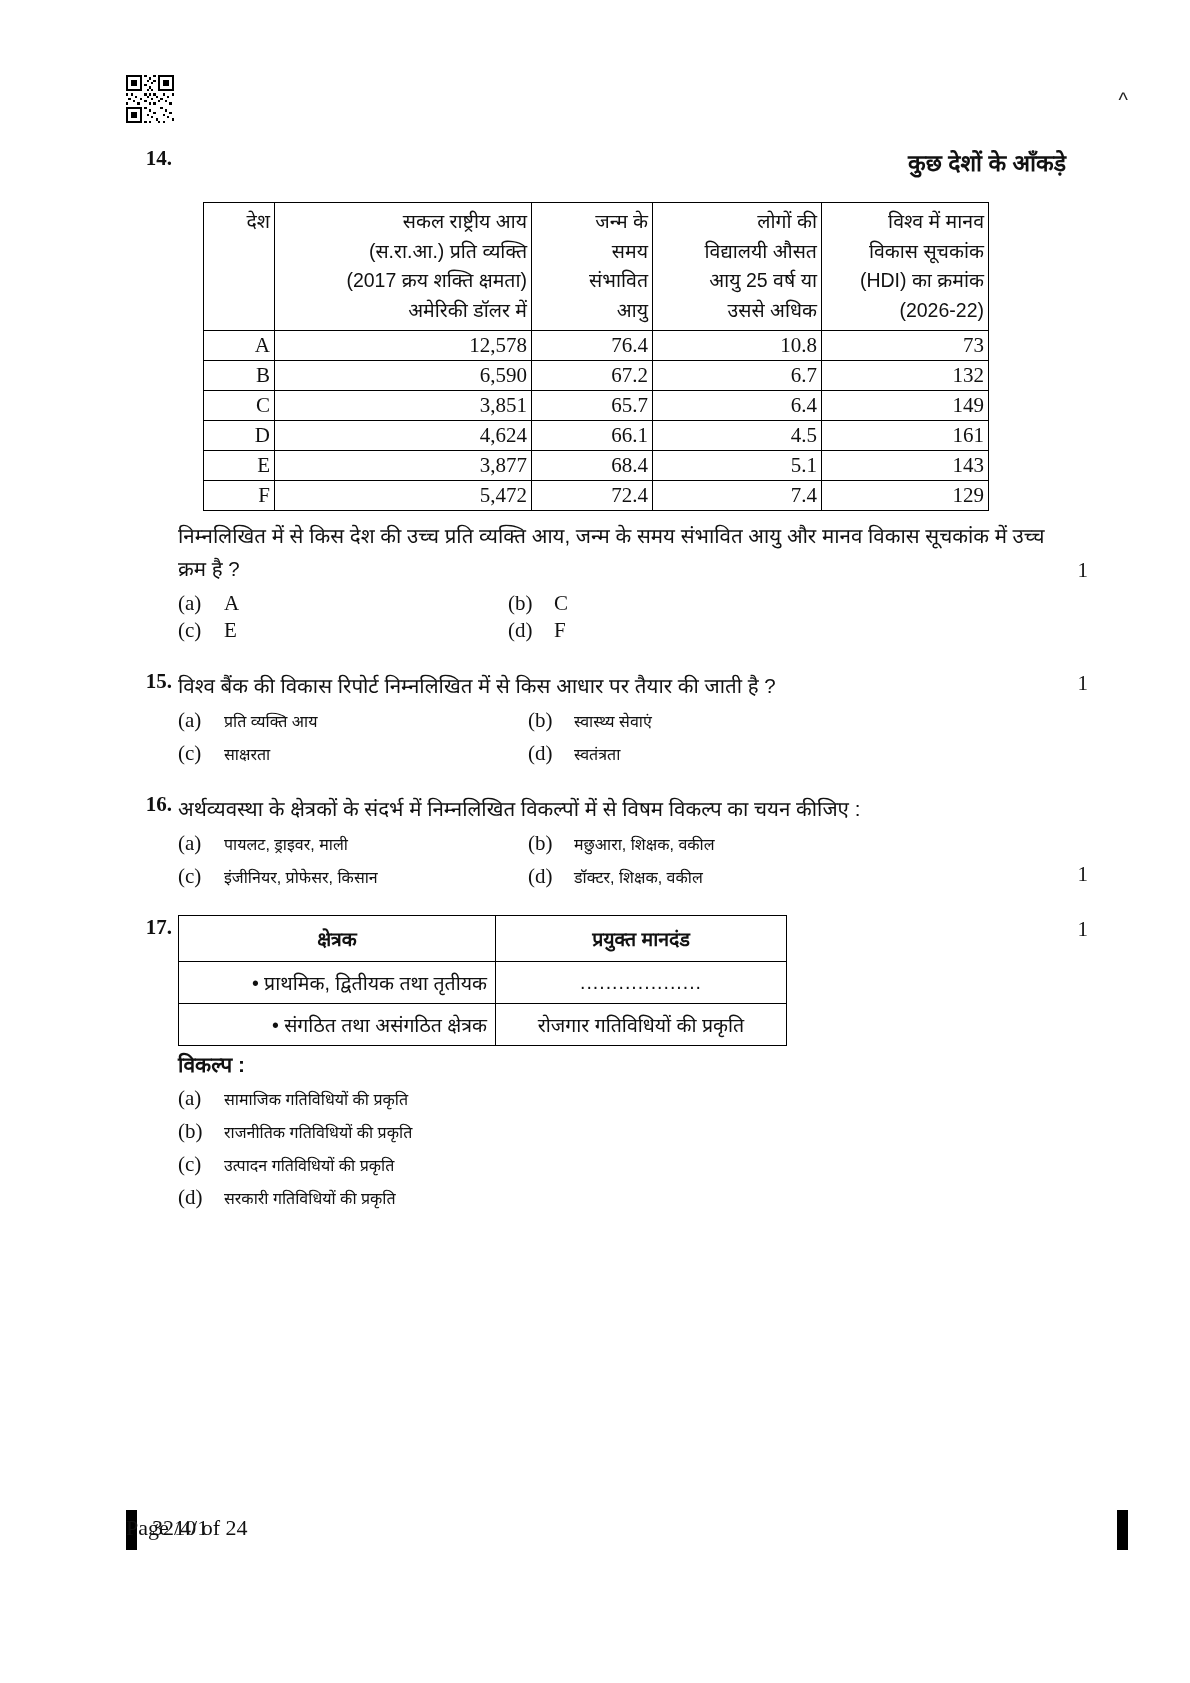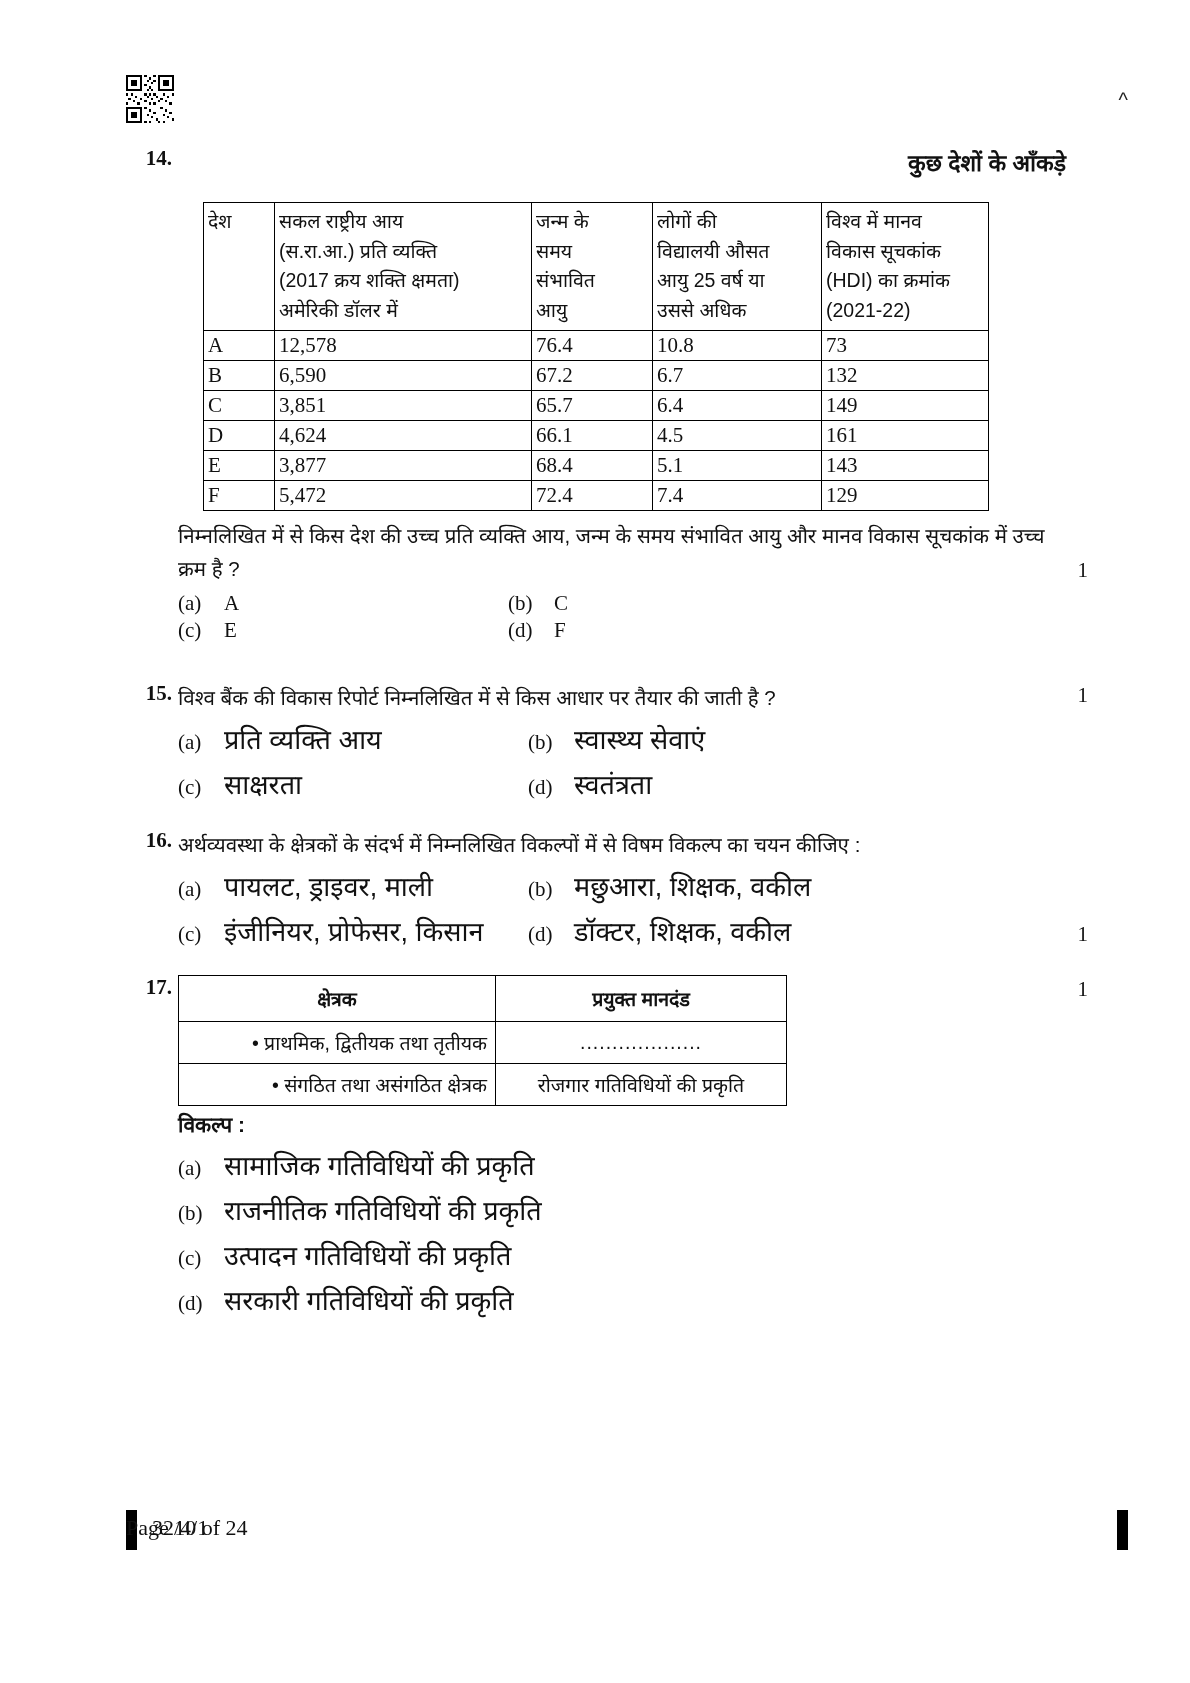--- a/index.html
+++ b/index.html
@@ -97,21 +97,21 @@
   }
   .opt-a { width: 330px; }
   .opt-wide { width: 350px; }
   .opt-lbl {
     font-size: 21px;
     font-family: "Liberation Serif", serif;
     width: 46px;
     flex: 0 0 46px;
   }
   .opt-txt {
-    font-size: 27px;
+    font-size: 16px;
   }
   .opt-txt.latin {
     font-family: "Liberation Serif", serif;
     font-size: 21px;
   }
   .opt-txt.dev {
     font-family: "Liberation Sans", "DejaVu Sans", sans-serif;
   }
   .opts-stacked .opt-row { margin-bottom: 8px; }
 
@@ -124,21 +124,21 @@
     margin: 10px 0 24px 0;
   }
   table.data {
     border-collapse: collapse;
     margin: 0 auto;
     width: 740px;
     table-layout: fixed;
   }
   table.data th, table.data td {
     border: 1.6px solid #000;
-    text-align: left;
+    text-align: right;
     vertical-align: top;
     padding: 4px 4px;
   }
   table.data th {
     font-weight: normal;
     font-family: "Liberation Sans", "DejaVu Sans", sans-serif;
     font-size: 19.5px;
     line-height: 1.52;
   }
   table.data td {
@@ -326,21 +326,21 @@
             <th class="c-school">
               <div>लोगों की</div>
               <div>विद्यालयी औसत</div>
               <div>आयु 25 वर्ष या</div>
               <div>उससे अधिक</div>
             </th>
             <th class="c-hdi">
               <div>विश्व में मानव</div>
               <div>विकास सूचकांक</div>
               <div>(HDI) का क्रमांक</div>
-              <div>(2021-22)</div>
+              <div>(2026-22)</div>
             </th>
           </tr>
         </thead>
         <tbody>
           <tr>
             <td>A</td>
             <td>12,578</td>
             <td>76.4</td>
             <td>10.8</td>
             <td>73</td>
@@ -405,21 +405,21 @@
             <span class="opt-txt latin">E</span>
           </div>
           <div class="opt">
             <span class="opt-lbl">(d)</span>
             <span class="opt-txt latin">F</span>
           </div>
         </div>
       </div>
     </div>
 
-    <div class="q" style="margin-top:38px;">
+    <div class="q" style="margin-top:26px;">
       <div class="q-num">15.</div>
       <div class="q-body hi">विश्व बैंक की विकास रिपोर्ट निम्नलिखित में से किस आधार पर तैयार की जाती है ?</div>
       <span class="marks" style="top:2px;">1</span>
 
       <div class="opts opts-stacked">
         <div class="opt-row">
           <div class="opt opt-wide">
             <span class="opt-lbl">(a)</span>
             <span class="opt-txt dev">प्रति व्यक्ति आय</span>
           </div>

